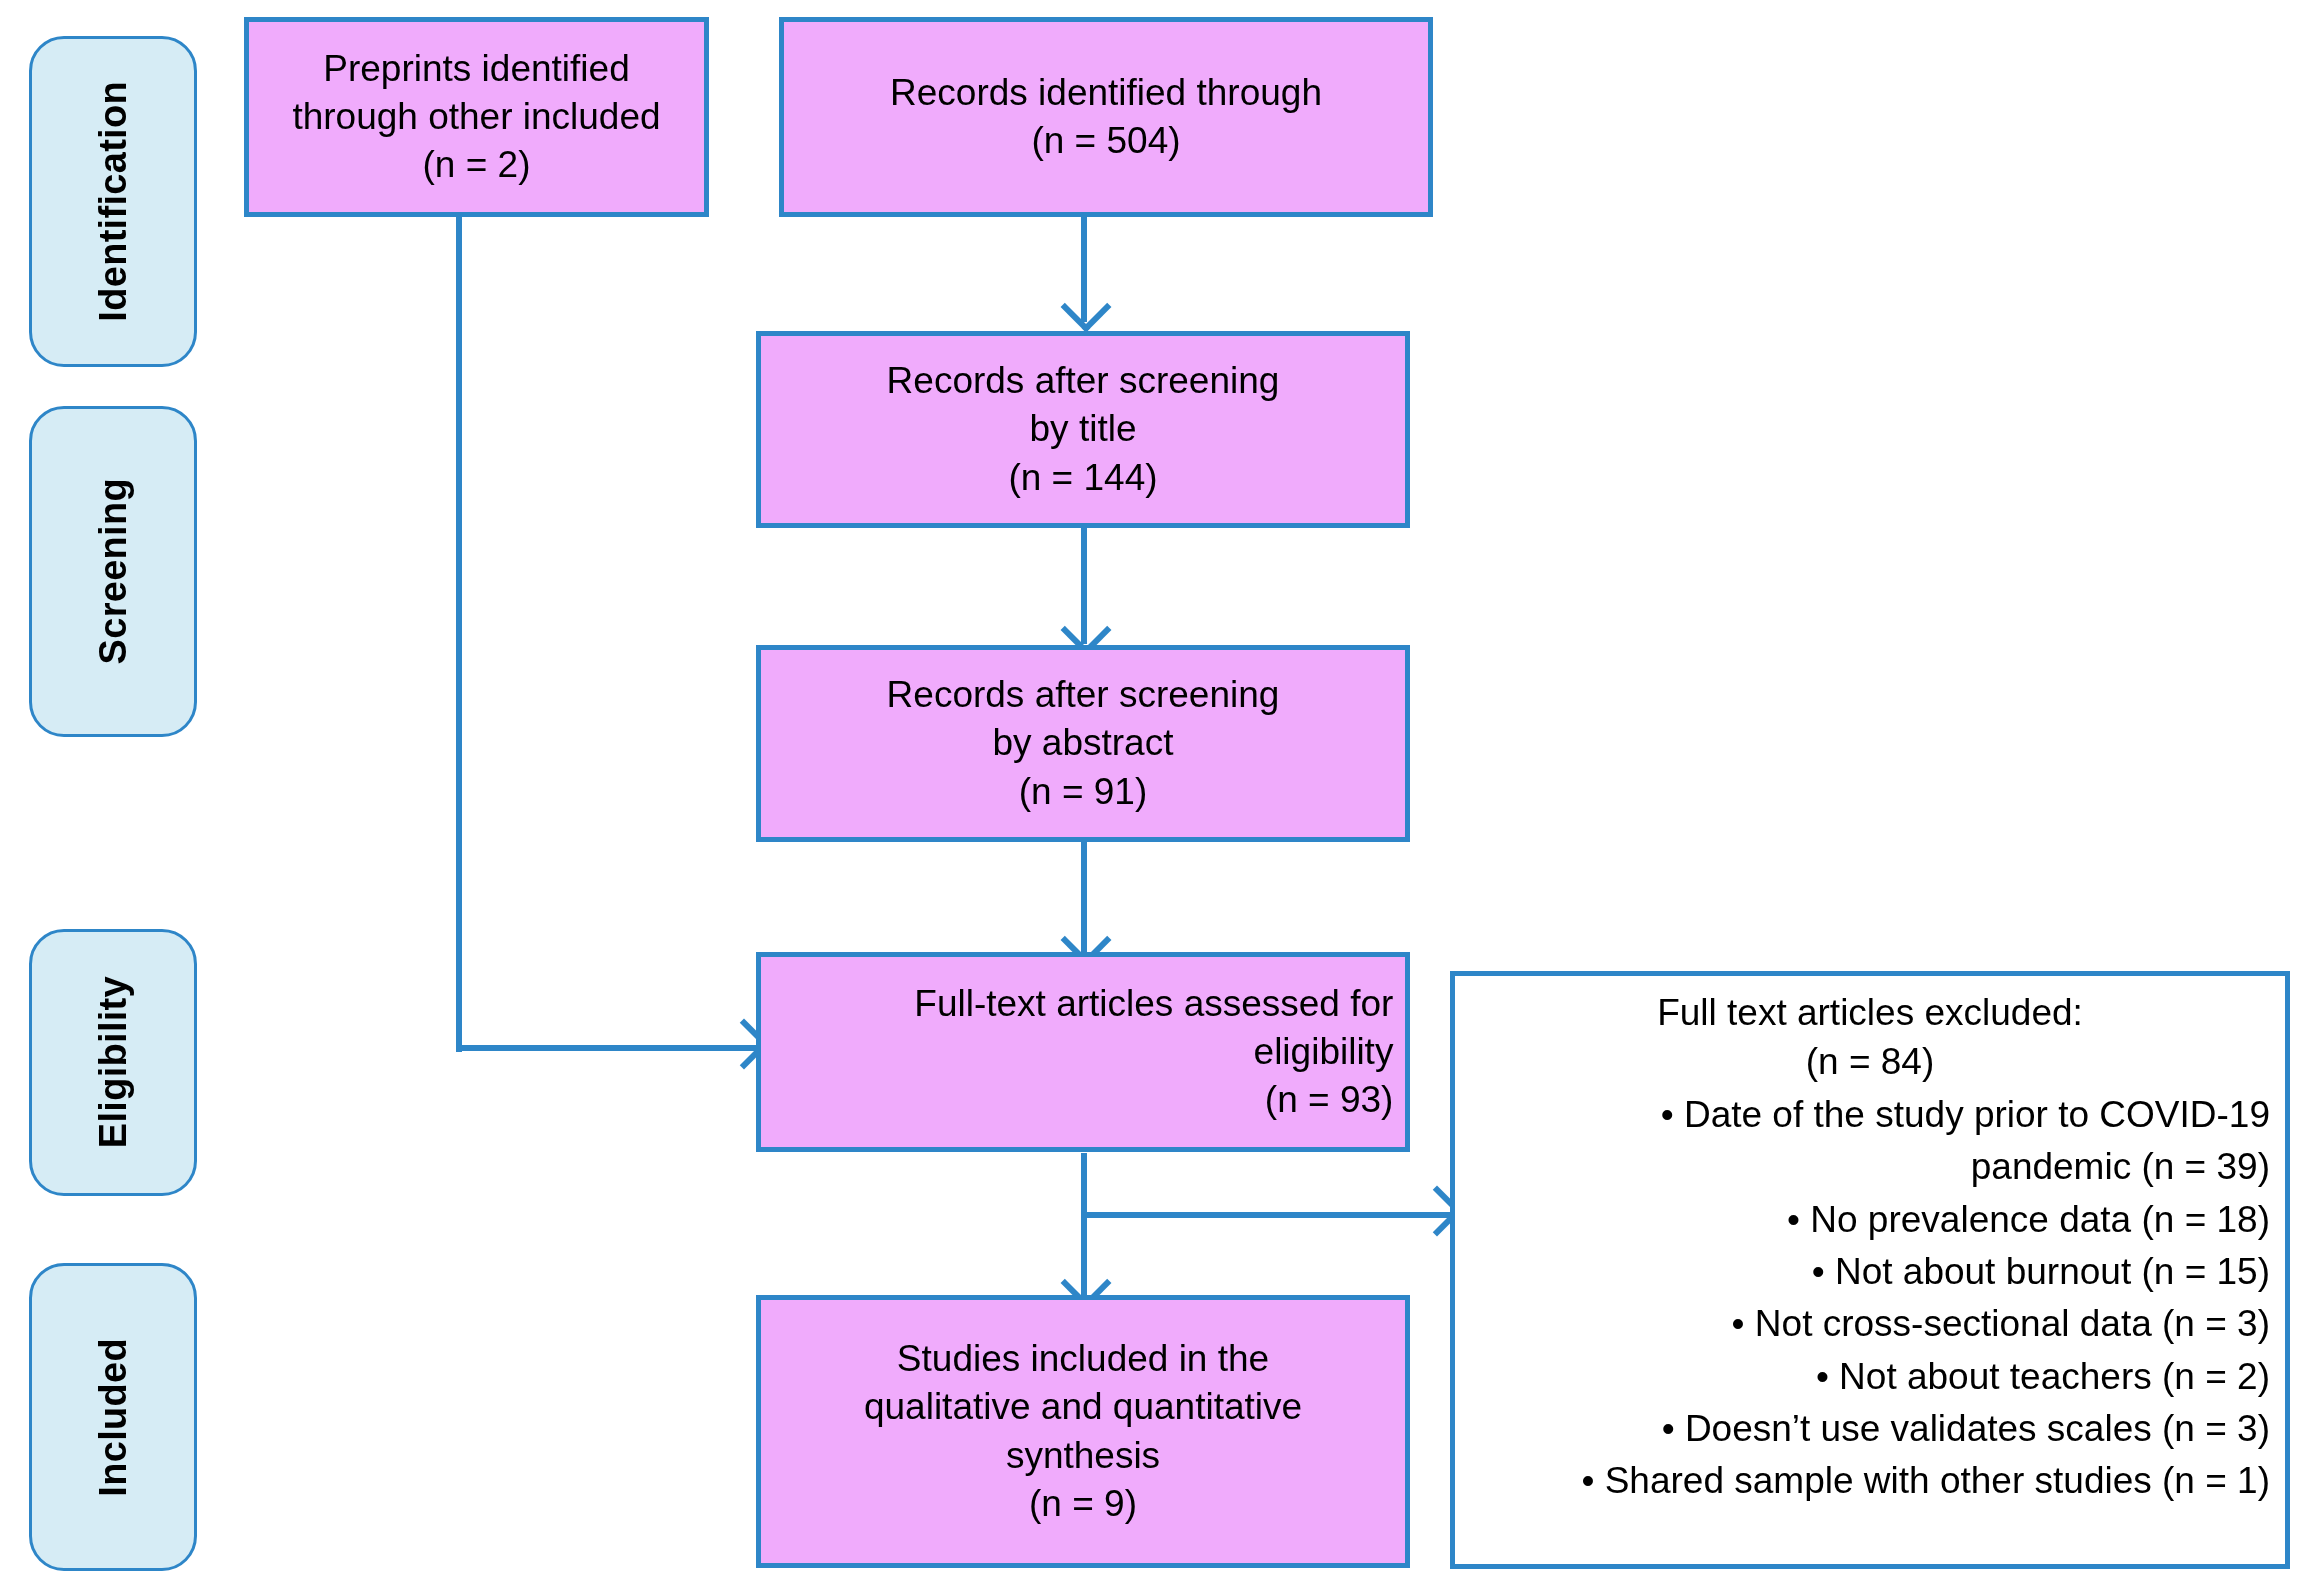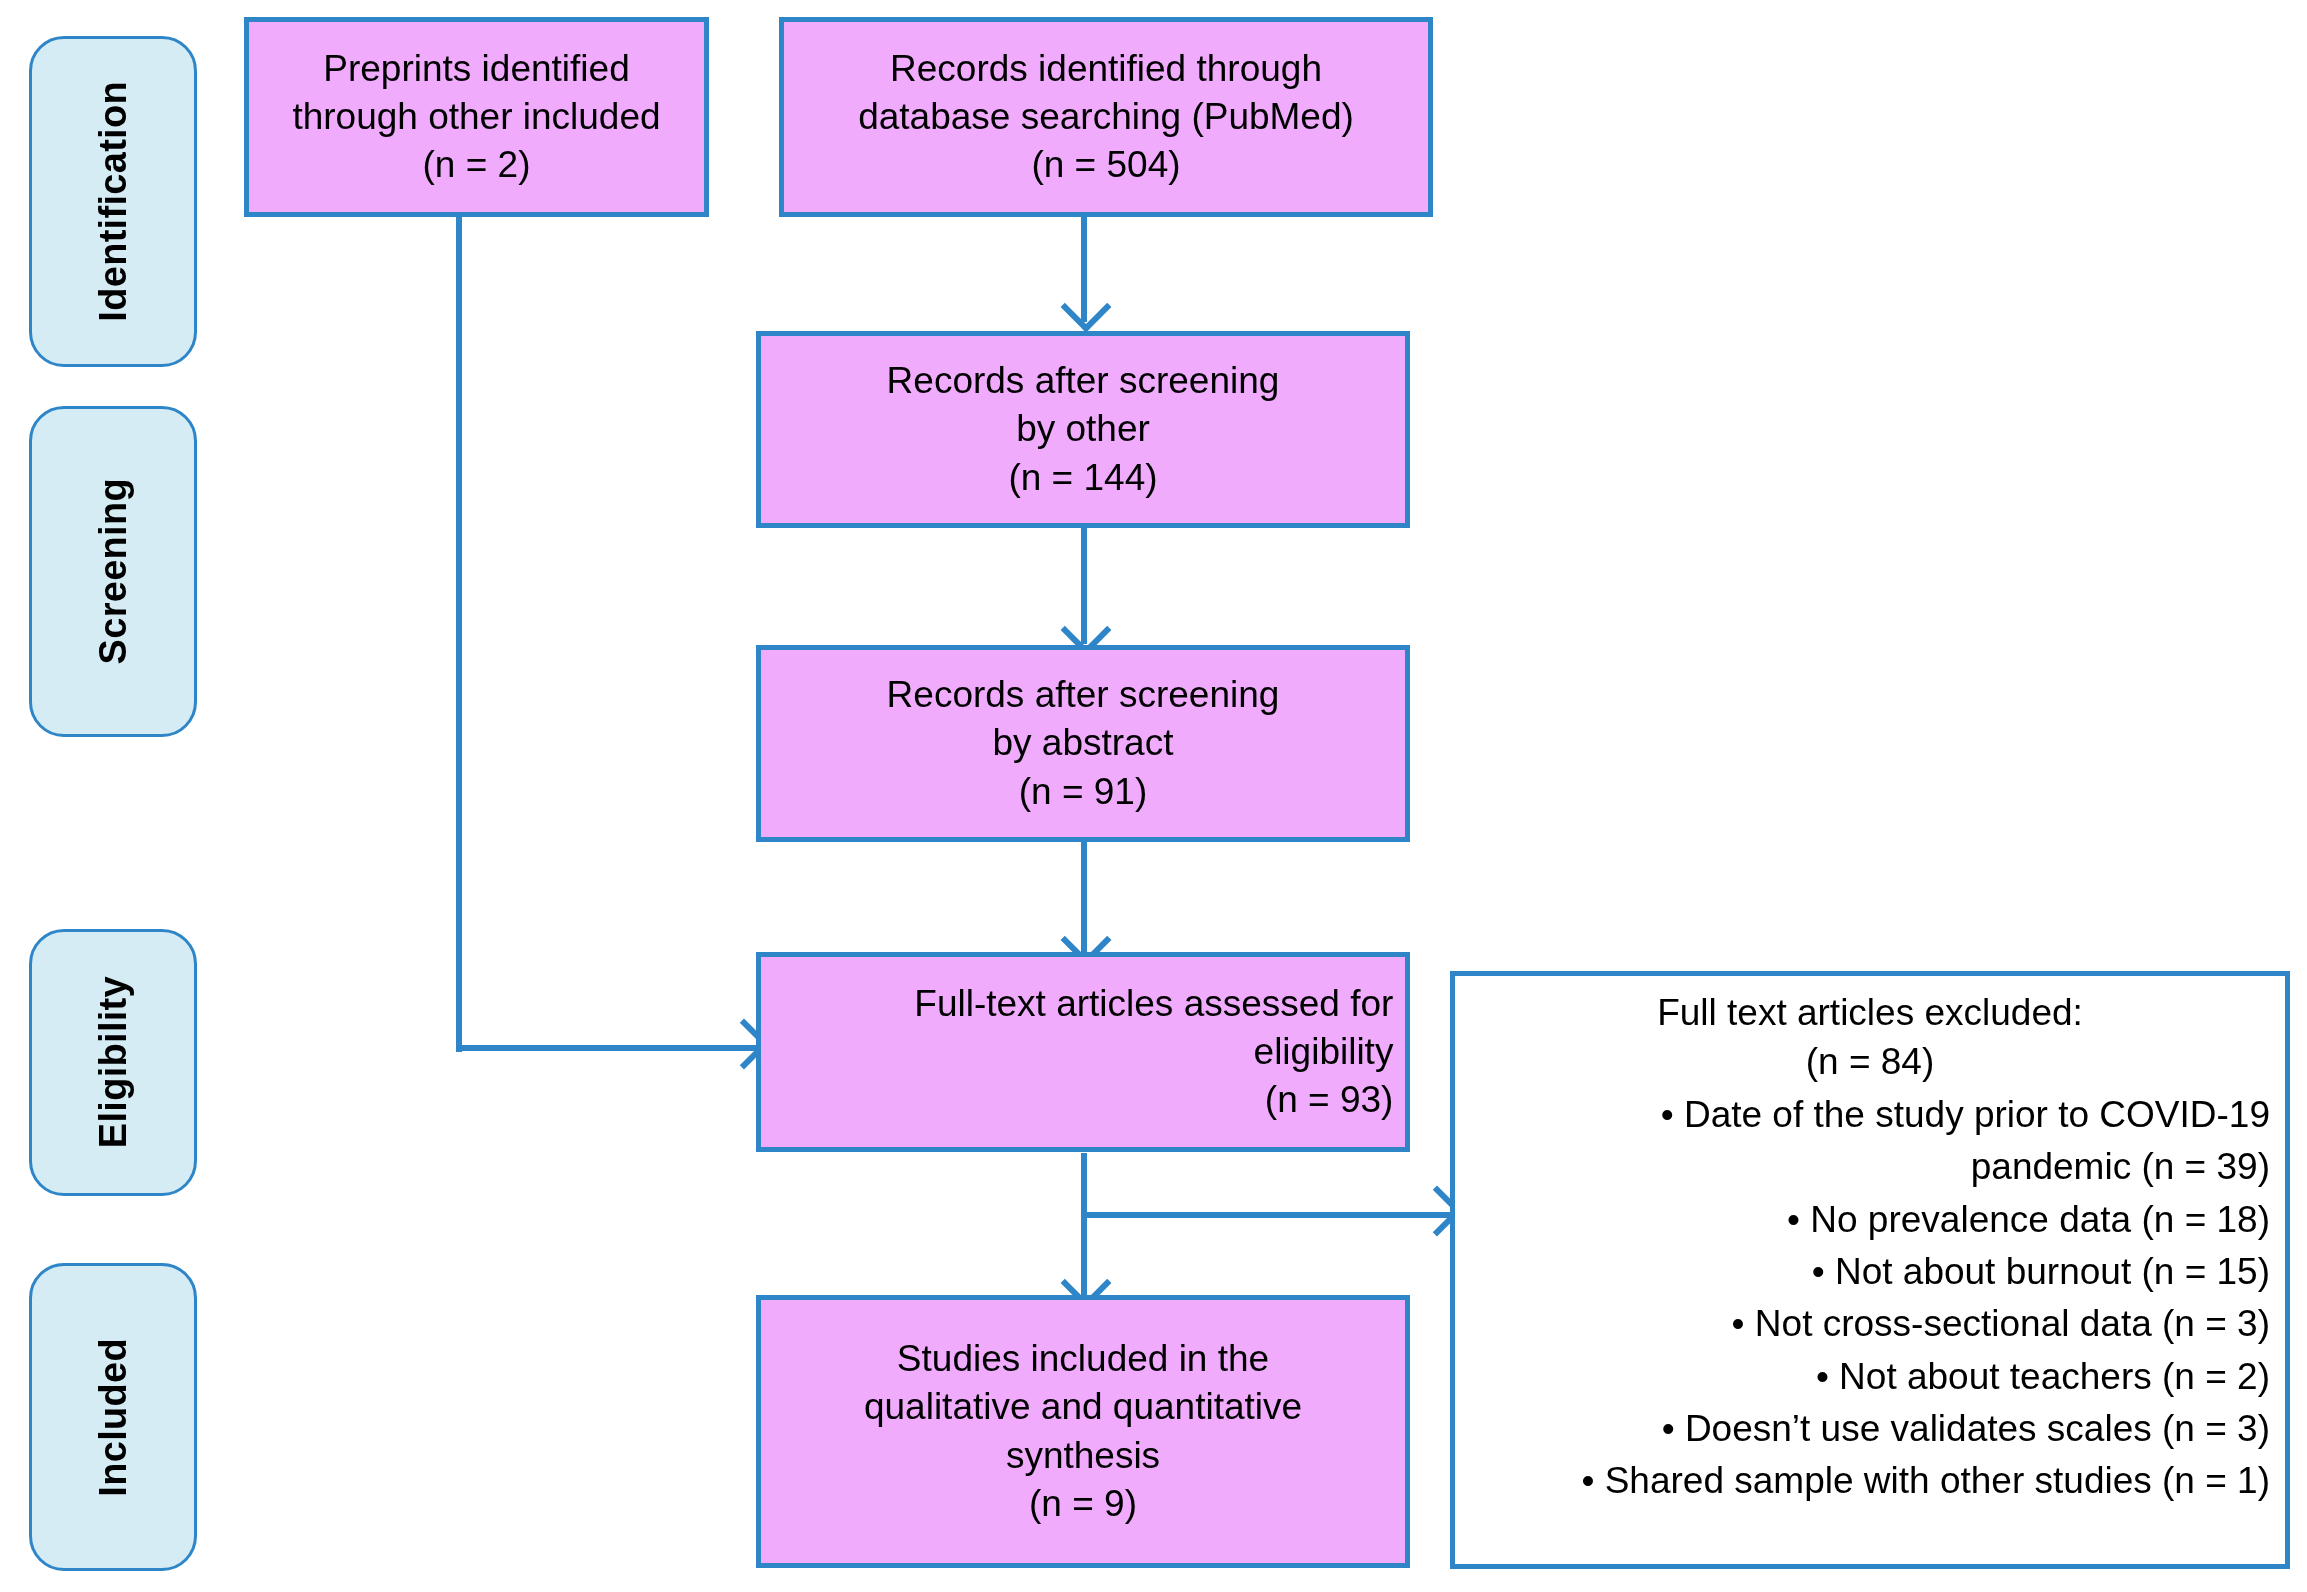--- a/index.html
+++ b/index.html
@@ -148,27 +148,26 @@
   <div class="chev chev-down" style="left:1068px; top:1265px; width:30px; height:30px;"></div>
 
   <div class="flow-box" style="left:244px; top:17.4px; width:465px; height:200px;">
     <span class="line">Preprints identified</span>
     <span class="line">through other included</span>
     <span class="line">(n = 2)</span>
   </div>
 
   <div class="flow-box" style="left:756px; top:17.4px; width:654px; height:200px;margin-left:23px;">
     <span class="line">Records identified through</span>
-    <span class="line">database searching (PubMed)</span>
     <span class="line">(n = 504)</span>
   </div>
 
   <div class="flow-box" style="left:756px; top:331px; width:654px; height:197px;">
     <span class="line">Records after screening</span>
-    <span class="line">by other</span>
+    <span class="line">by title</span>
     <span class="line">(n = 144)</span>
   </div>
 
   <div class="flow-box" style="left:756px; top:645px; width:654px; height:197px;">
     <span class="line">Records after screening</span>
     <span class="line">by abstract</span>
     <span class="line">(n = 91)</span>
   </div>
 
   <div class="flow-box" style="left:756px; top:952px; width:654px; height:200px;align-items:flex-end;">

